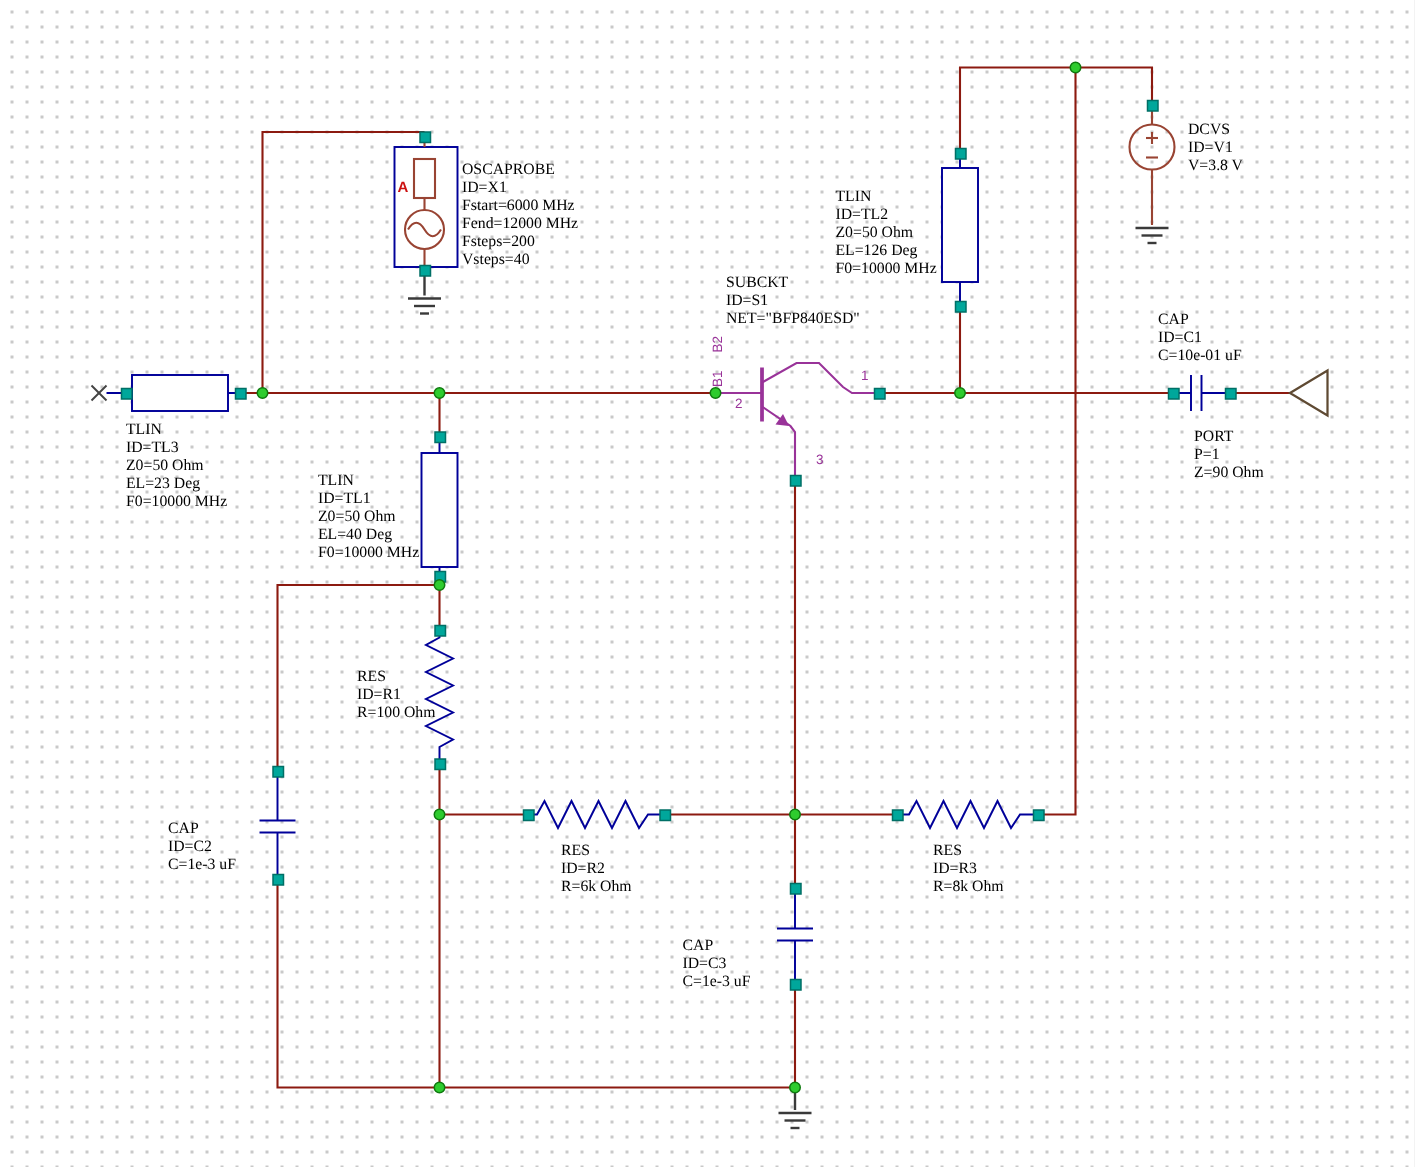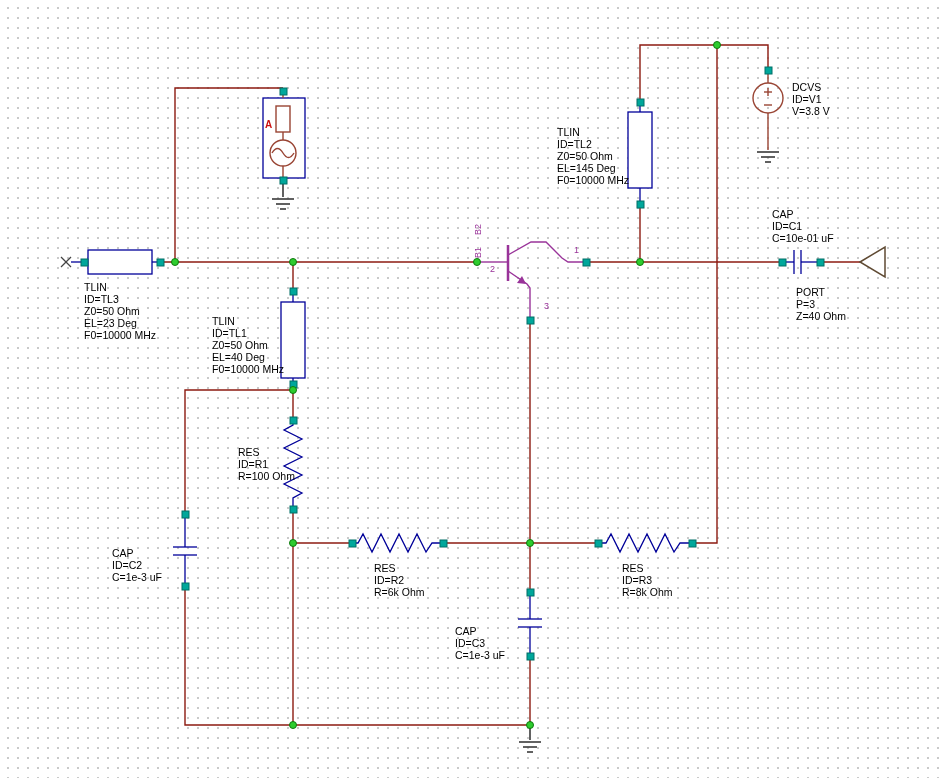--- a/index.html
+++ b/index.html
@@ -20,21 +20,21 @@
   .node{fill:var(--node_dot,#2ecc2e);stroke:#0f7a0f;stroke-width:1;}
   .pin{fill:var(--pin_square,#00a79b);stroke:#006f66;stroke-width:1;}
   .tr{stroke:var(--transistor,#993399);stroke-width:1.4;fill:none;}
   .tr-fill{fill:var(--transistor,#993399);stroke:none;}
   .gnd{stroke:var(--ground,#3a3a3a);stroke-width:1.6;fill:none;}
   .src{stroke:var(--source,#994433);stroke-width:1.4;fill:none;}
   .mark{stroke:#444444;stroke-width:1.3;fill:none;}
   .port-sym{stroke:#5f4a33;stroke-width:1.5;fill:#ffffff;}
   .pin-text{fill:var(--transistor,#993399);font:9px "Liberation Sans",sans-serif;}
   .probe-a{fill:#cc1111;font:bold 10px "Liberation Sans",sans-serif;}
-  .lbl{position:absolute;font-size:10.5px;line-height:12px;color:#000;white-space:nowrap;}
+  .lbl{position:absolute;font-size:10.5px;line-height:12px;color:#000;white-space:nowrap;font-family:Liberation Serif, serif;}
 </style>
 </head>
 <body>
 
 <div id="canvas">
 
 <svg id="schematic" width="943" height="778" viewBox="0 0 943 778">
 
   <g>
     <polyline class="wire" points="163,262 477,262"></polyline>
@@ -198,20 +198,28 @@
     <circle class="node" cx="640" cy="262" r="3.5"></circle>
     <circle class="node" cx="717" cy="45" r="3.5"></circle>
     <circle class="node" cx="293" cy="390" r="3.5"></circle>
     <circle class="node" cx="293" cy="543" r="3.5"></circle>
     <circle class="node" cx="530" cy="543" r="3.5"></circle>
     <circle class="node" cx="293" cy="725" r="3.5"></circle>
     <circle class="node" cx="530" cy="725" r="3.5"></circle>
   </g>
 </svg>
 
+<div class="lbl" style="left:308px;top:108px">
+  <div>OSCAPROBE</div>
+  <div>ID=X1</div>
+  <div>Fstart=6000 MHz</div>
+  <div>Fend=12000 MHz</div>
+  <div>Fsteps=200</div>
+  <div>Vsteps=40</div>
+</div>
 
 <div class="lbl" style="left:84px;top:281px">
   <div>TLIN</div>
   <div>ID=TL3</div>
   <div>Z0=50 Ohm</div>
   <div>EL=23 Deg</div>
   <div>F0=10000 MHz</div>
 </div>
 
 <div class="lbl" style="left:212px;top:315px">
@@ -219,24 +227,29 @@
   <div>ID=TL1</div>
   <div>Z0=50 Ohm</div>
   <div>EL=40 Deg</div>
   <div>F0=10000 MHz</div>
 </div>
 
 <div class="lbl" style="left:557px;top:126px">
   <div>TLIN</div>
   <div>ID=TL2</div>
   <div>Z0=50 Ohm</div>
-  <div>EL=145 Deg</div>
+  <div>EL=126 Deg</div>
   <div>F0=10000 MHz</div>
 </div>
 
+<div class="lbl" style="left:484px;top:183px">
+  <div>SUBCKT</div>
+  <div>ID=S1</div>
+  <div>NET="BFP840ESD"</div>
+</div>
 
 <div class="lbl" style="left:238px;top:446px">
   <div>RES</div>
   <div>ID=R1</div>
   <div>R=100 Ohm</div>
 </div>
 
 <div class="lbl" style="left:374px;top:562px">
   <div>RES</div>
   <div>ID=R2</div>
@@ -268,17 +281,17 @@
 </div>
 
 <div class="lbl" style="left:792px;top:81px">
   <div>DCVS</div>
   <div>ID=V1</div>
   <div>V=3.8 V</div>
 </div>
 
 <div class="lbl" style="left:796px;top:286px">
   <div>PORT</div>
-  <div>P=3</div>
-  <div>Z=40 Ohm</div>
+  <div>P=1</div>
+  <div>Z=90 Ohm</div>
 </div>
 
 </div>
 
 </body></html>

